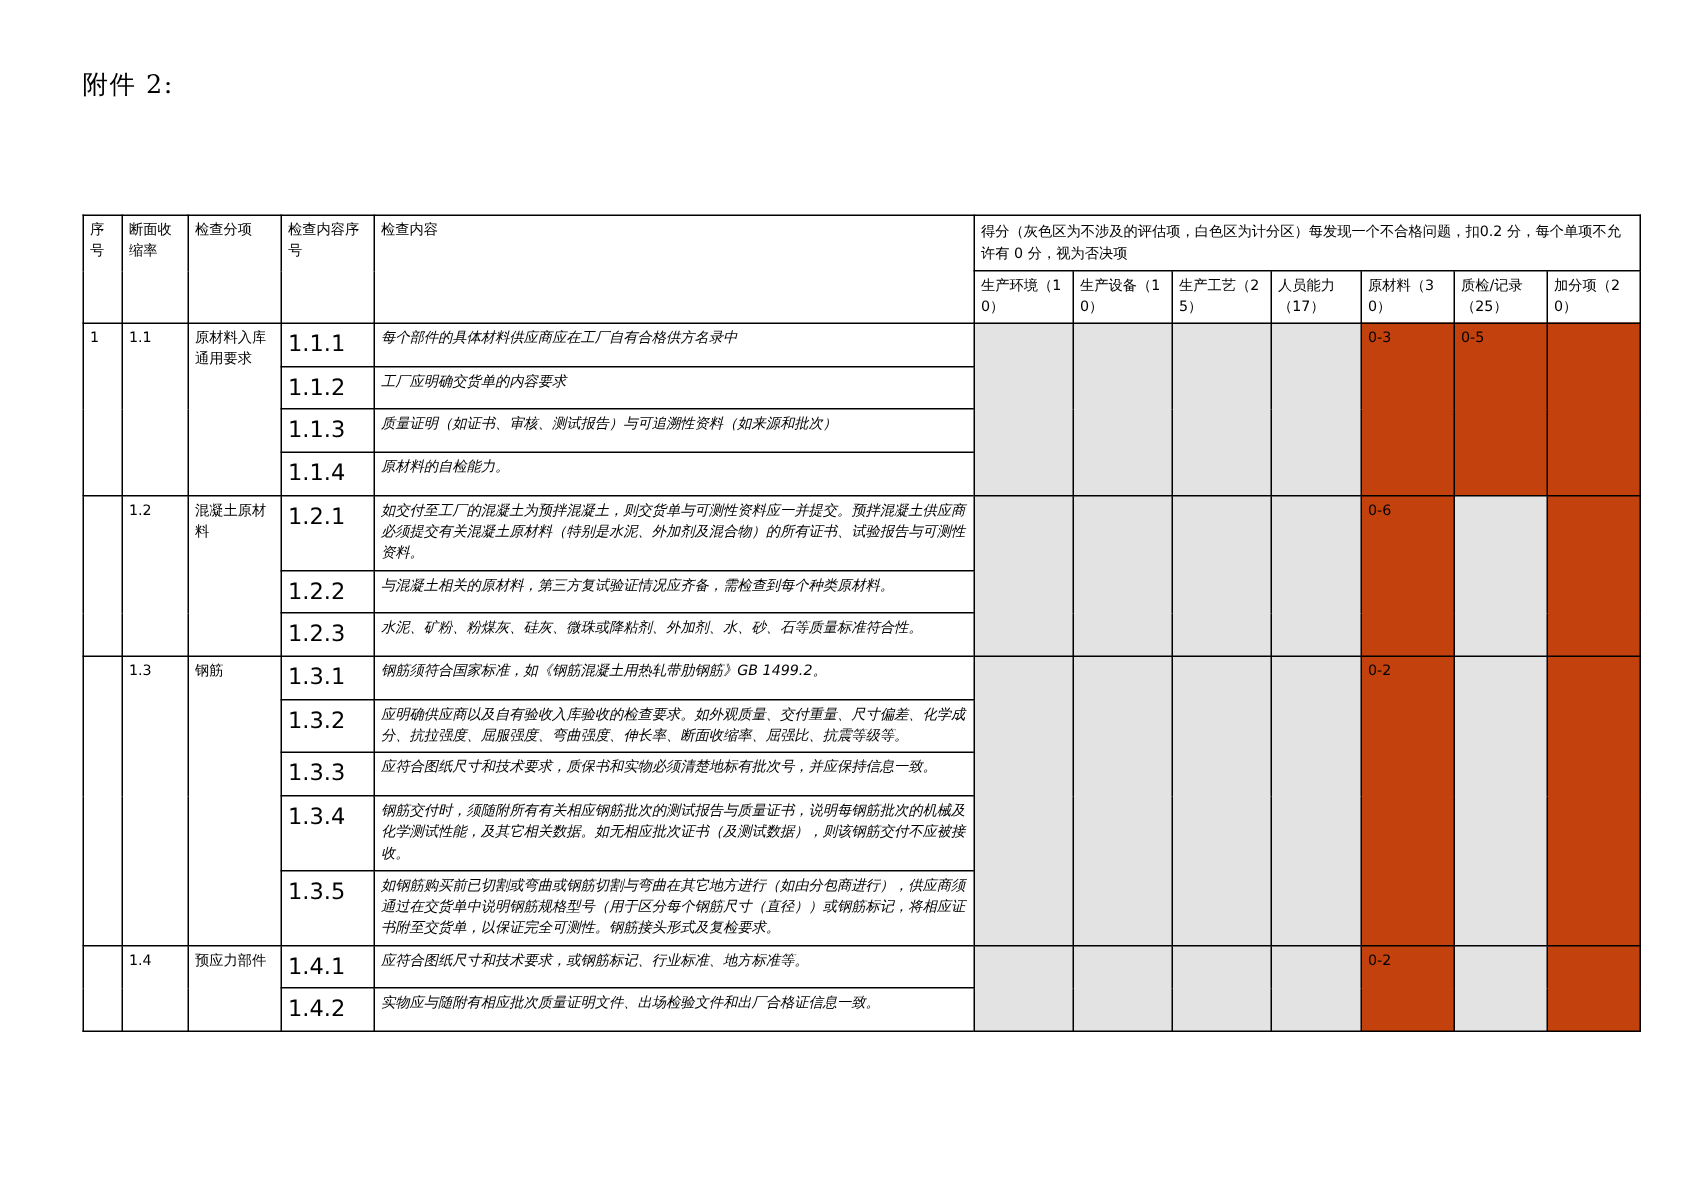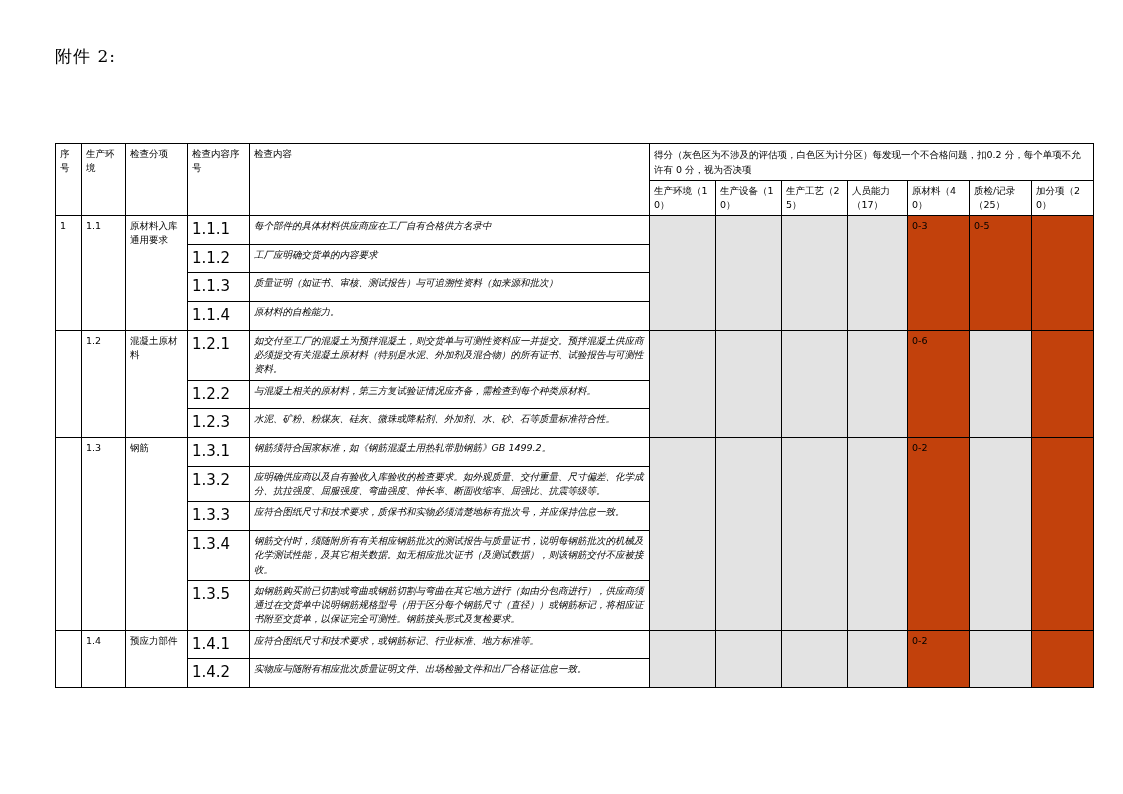--- a/index.html
+++ b/index.html
@@ -120,33 +120,33 @@
         <col style="width:66px">
         <col style="width:60px">
         <col style="width:62px">
         <col style="width:62px">
         <col style="width:62px">
       </colgroup>
       <tbody>
 
         <tr>
           <td rowspan="2" class="hdr-col ctr mid">序号</td>
-          <td rowspan="2" class="hdr-col ctr mid">生产环境</td>
+          <td rowspan="2" class="hdr-col ctr mid">断面收缩率</td>
           <td rowspan="2" class="hdr-col ctr mid">检查分项</td>
           <td rowspan="2" class="hdr-col ctr mid">检查内容序号</td>
           <td rowspan="2" class="hdr-col mid">检查内容</td>
           <td colspan="7" class="note-cell">得分（灰色区为不涉及的评估项，白色区为计分区）每发现一个不合格问题，扣0.2 分，每个单项不允许有 0 分，视为否决项</td>
         </tr>
 
         <tr>
           <td class="hdr-col">生产环境（10）</td>
           <td class="hdr-col">生产设备（10）</td>
           <td class="hdr-col">生产工艺（25）</td>
           <td class="hdr-col">人员能力（17）</td>
-          <td class="hdr-col">原材料（40）</td>
+          <td class="hdr-col">原材料（30）</td>
           <td class="hdr-col">质检/记录（25）</td>
           <td class="hdr-col">加分项（20）</td>
         </tr>
 
         <tr>
           <td rowspan="4" class="num-cell">1</td>
           <td rowspan="4" class="num-cell">1.1</td>
           <td rowspan="4" class="cat-cell">原材料入库通用要求</td>
           <td class="idx-cell">1.1.1</td>
           <td class="content-cell">每个部件的具体材料供应商应在工厂自有合格供方名录中</td>

